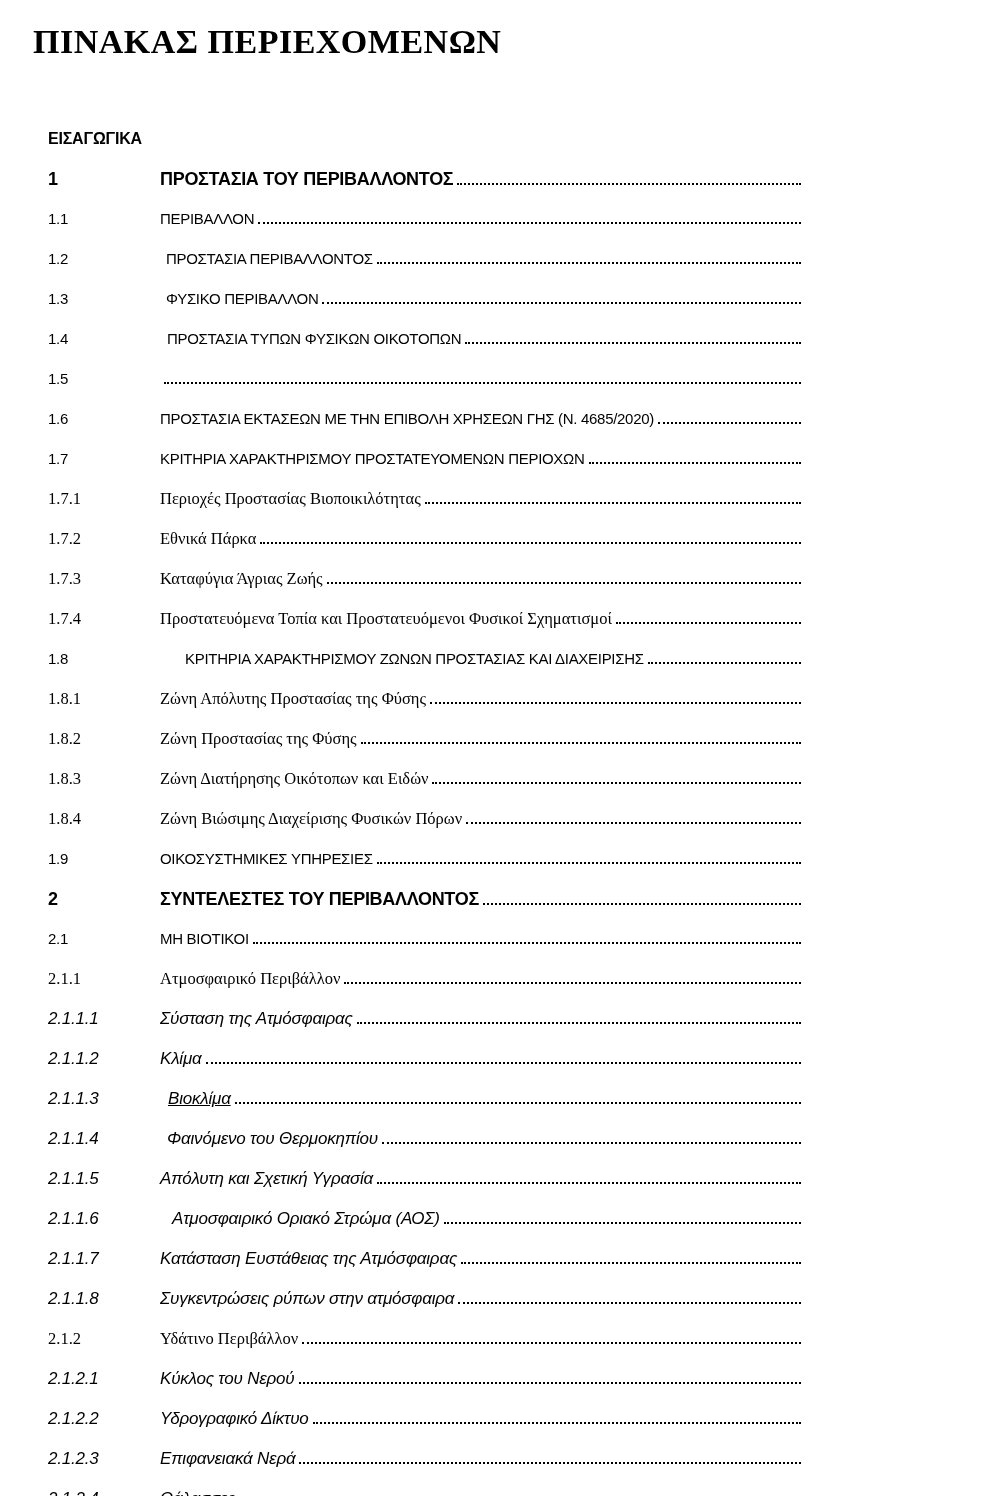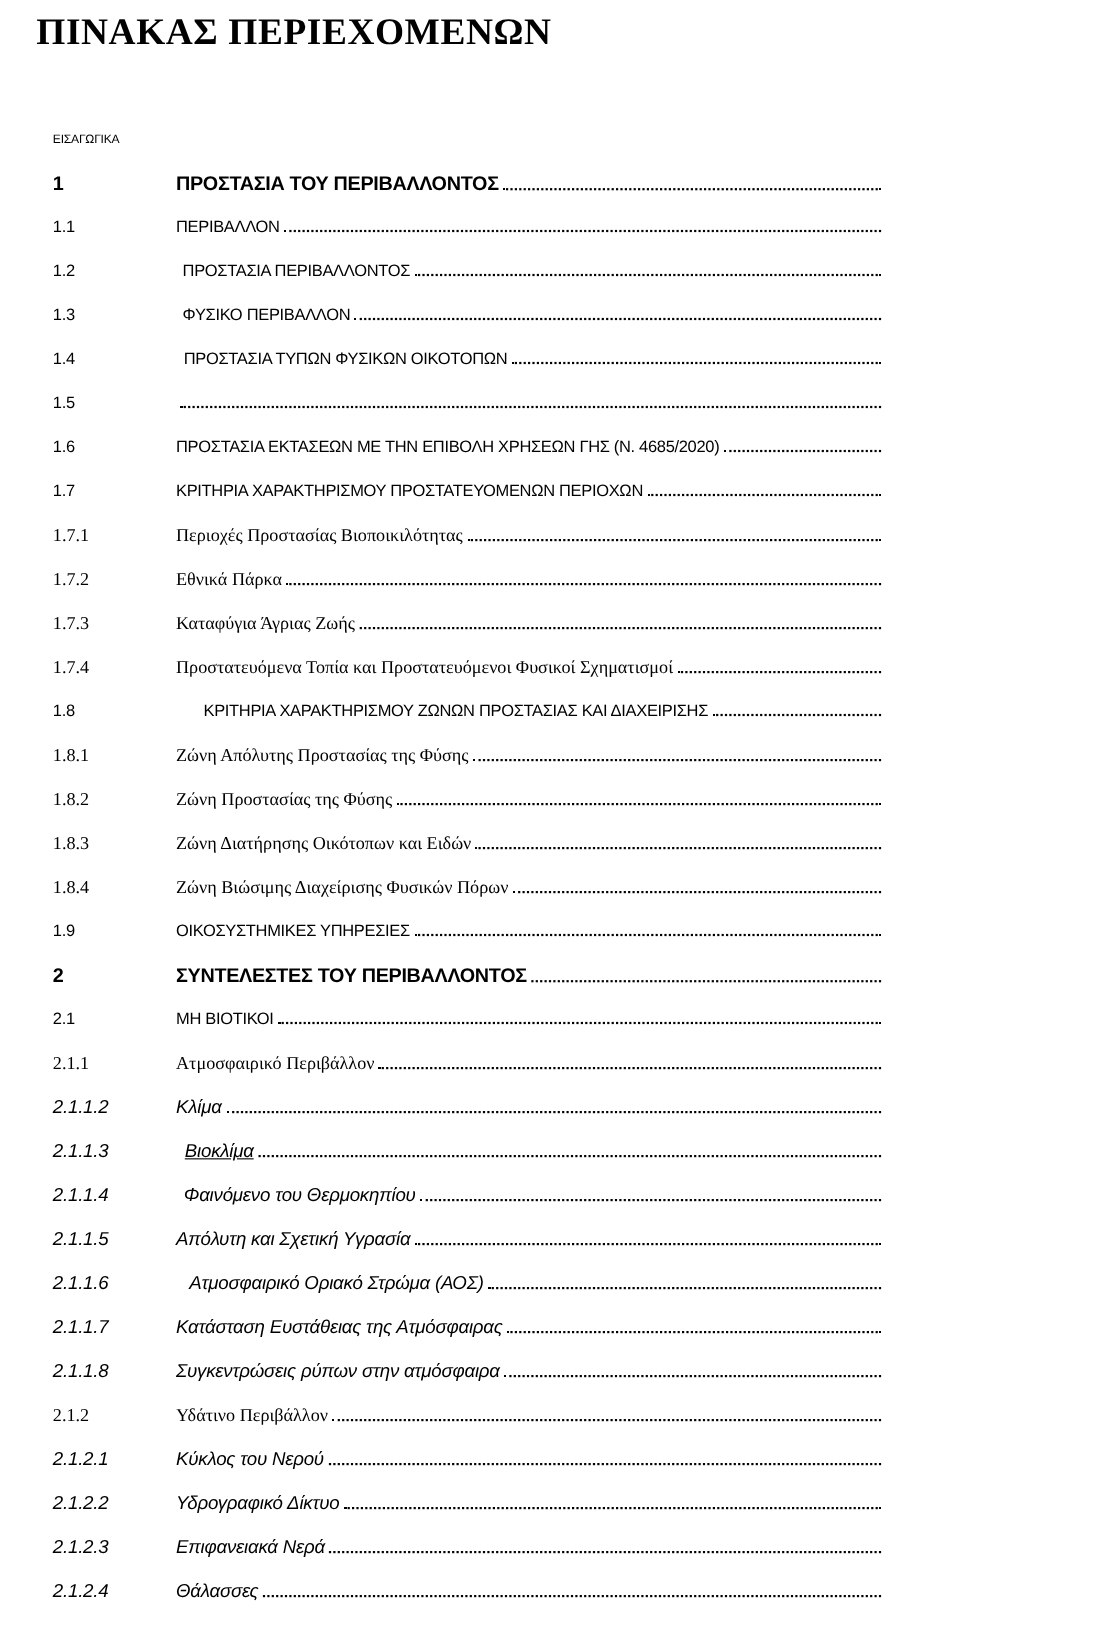--- a/index.html
+++ b/index.html
@@ -6,37 +6,37 @@
     margin: 0;
     padding: 0;
     background: #ffffff;
     color: #111111;
   }
   .page {
     position: relative;
     width: 856px;
     height: 1496px;
     box-sizing: border-box;
-    padding: 0 55px 0 48px;
+    padding: 12px 55px 0 48px;
     overflow: hidden;
     background: #ffffff;
     font-family: "Liberation Sans", sans-serif;
   }
   .doc-title {
     font-family: "Liberation Serif", serif;
     font-weight: bold;
     font-size: 34px;
     line-height: 1.2;
     margin: 10px 0 0 -15px;
     letter-spacing: 0.5px;
     color: #000;
   }
   .intro-heading {
-    font-size: 11px;
-    font-weight: normal;
+    font-size: 16px;
+    font-weight: bold;
     line-height: 40px;
     height: 40px;
     margin-top: 56px;
     letter-spacing: -0.2px;
     color: #000;
   }
   .toc {
     margin: 0;
   }
   .row {
@@ -175,20 +175,25 @@
     <span class="num">2.1</span>
     <span class="label">ΜΗ ΒΙΟΤΙΚΟΙ</span>
     <span class="leader"></span>
   </div>
       <div class="row level-3">
     <span class="num">2.1.1</span>
     <span class="label">Ατμοσφαιρικό Περιβάλλον</span>
     <span class="leader"></span>
   </div>
       <div class="row level-4">
+    <span class="num">2.1.1.1</span>
+    <span class="label">Σύσταση της Ατμόσφαιρας</span>
+    <span class="leader"></span>
+  </div>
+      <div class="row level-4">
     <span class="num">2.1.1.2</span>
     <span class="label">Κλίμα</span>
     <span class="leader"></span>
   </div>
       <div class="row level-4">
     <span class="num">2.1.1.3</span>
     <span class="label" style="padding-left: 8px; text-decoration: underline;">Βιοκλίμα</span>
     <span class="leader"></span>
   </div>
       <div class="row level-4">

